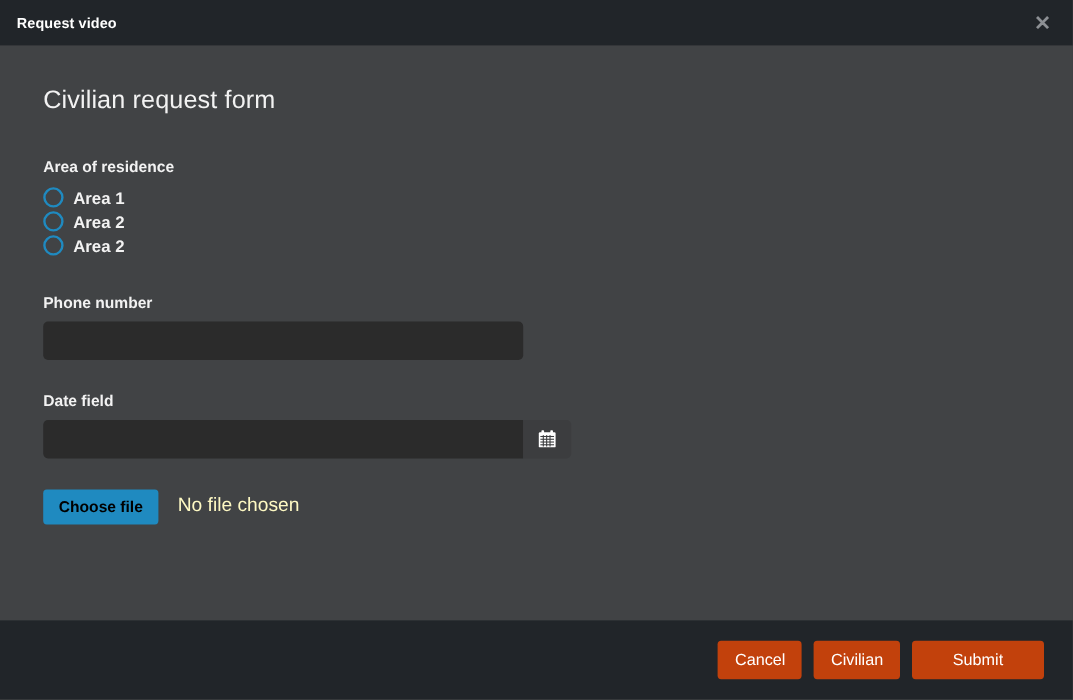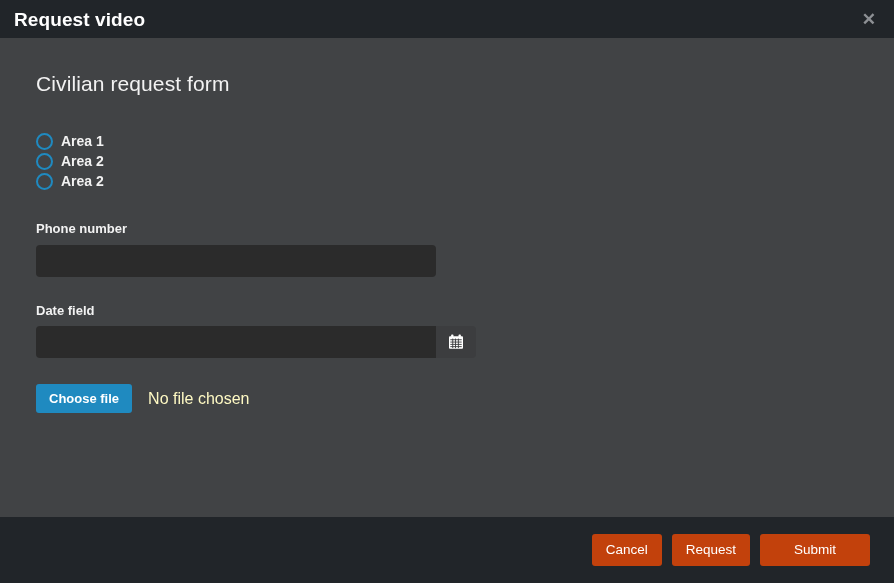--- a/index.html
+++ b/index.html
@@ -29,21 +29,21 @@
   .modal-header {
     height: 38px;
     flex: 0 0 38px;
     background: #212529;
     display: flex;
     align-items: center;
     justify-content: space-between;
     padding: 0 14px 0 14px;
   }
   .modal-title {
-    font-size: 19px;
+    font-size: 12px;
     font-weight: bold;
     color: #ffffff;
     letter-spacing: 0.1px;
     line-height: 1;
   }
   .close-btn {
     font-size: 17px;
     font-weight: bold;
     color: #8d9094;
     line-height: 1;
@@ -150,21 +150,21 @@
   .calendar-btn svg { display: block; }
 
   
   .file-row {
     display: flex;
     align-items: center;
     margin-top: 4px;
   }
   .choose-file-btn {
     background: #1f8ac0;
-    color: #ffffff;
+    color: #000000;
     border: none;
     border-radius: 3px;
     font-size: 13px;
     font-weight: bold;
     font-family: "Liberation Sans", sans-serif;
     height: 29px;
     padding: 0 13px;
     cursor: pointer;
     line-height: 1;
   }
@@ -210,20 +210,21 @@
   <div class="modal-header">
     <div class="modal-title">Request video</div>
     <div class="close-btn">✕</div>
   </div>
 
   <div class="modal-body">
 
     <div class="form-title">Civilian request form</div>
 
     <div class="field-group radio-group">
+      <div class="field-label">Area of residence</div>
       <div class="radio-list">
 
         <label class="radio-row" data-checked="false">
           <span class="radio-mark"></span>
           <span class="radio-label">Area 1</span>
         </label>
 
         <label class="radio-row" data-checked="false">
           <span class="radio-mark"></span>
           <span class="radio-label">Area 2</span>
@@ -269,17 +270,17 @@
       <div class="file-row">
         <button class="choose-file-btn">Choose file</button>
         <span class="file-status">No file chosen</span>
       </div>
     </div>
 
   </div>
 
   <div class="modal-footer">
     <button class="footer-btn">Cancel</button>
-    <button class="footer-btn">Request</button>
+    <button class="footer-btn">Civilian</button>
     <button class="footer-btn submit">Submit</button>
   </div>
 
 </div>
 
 </body></html>

